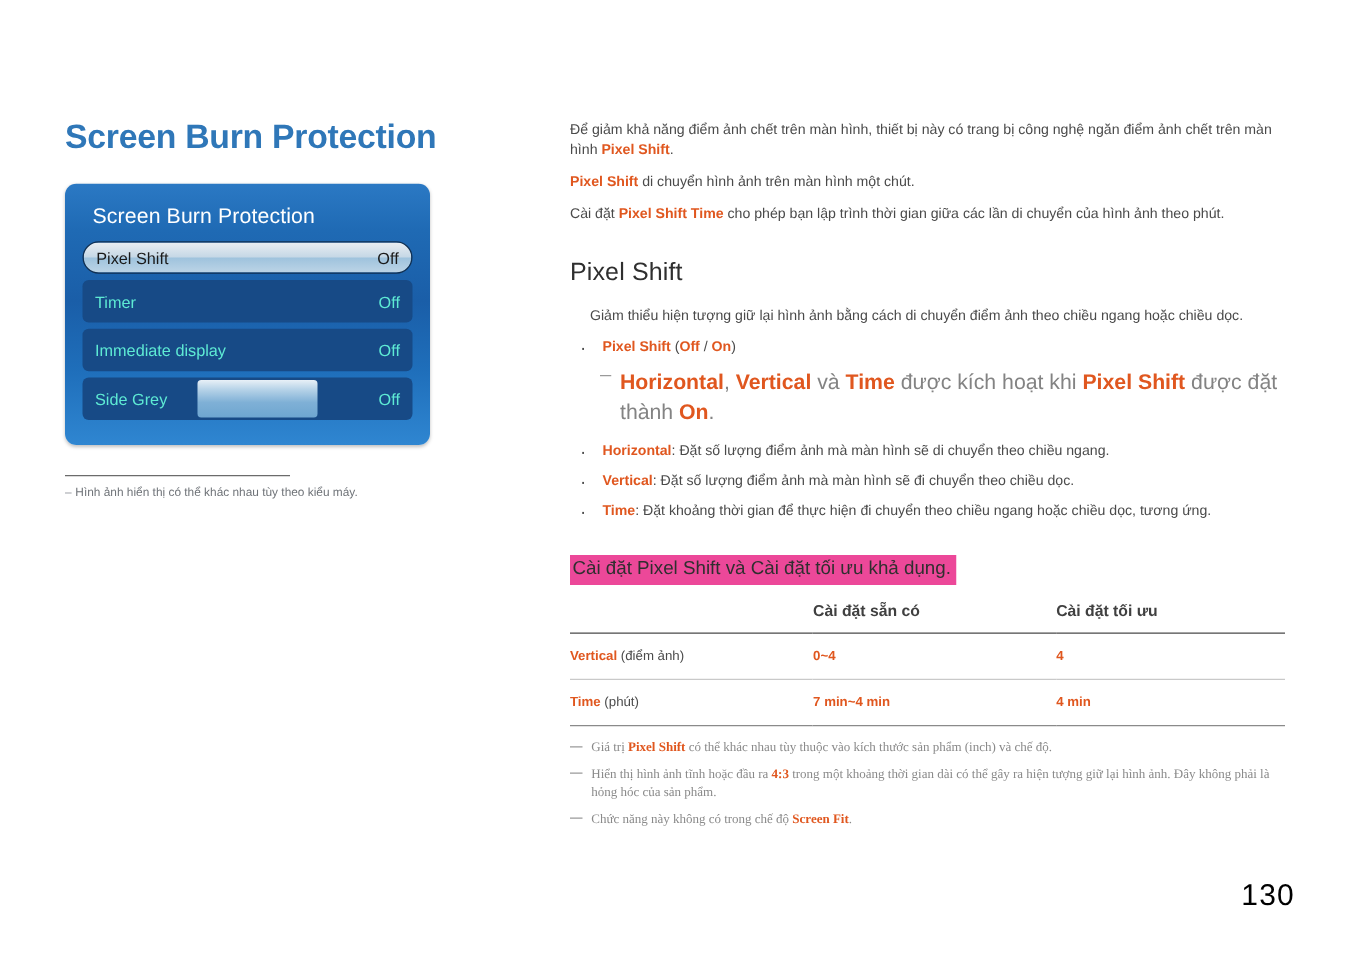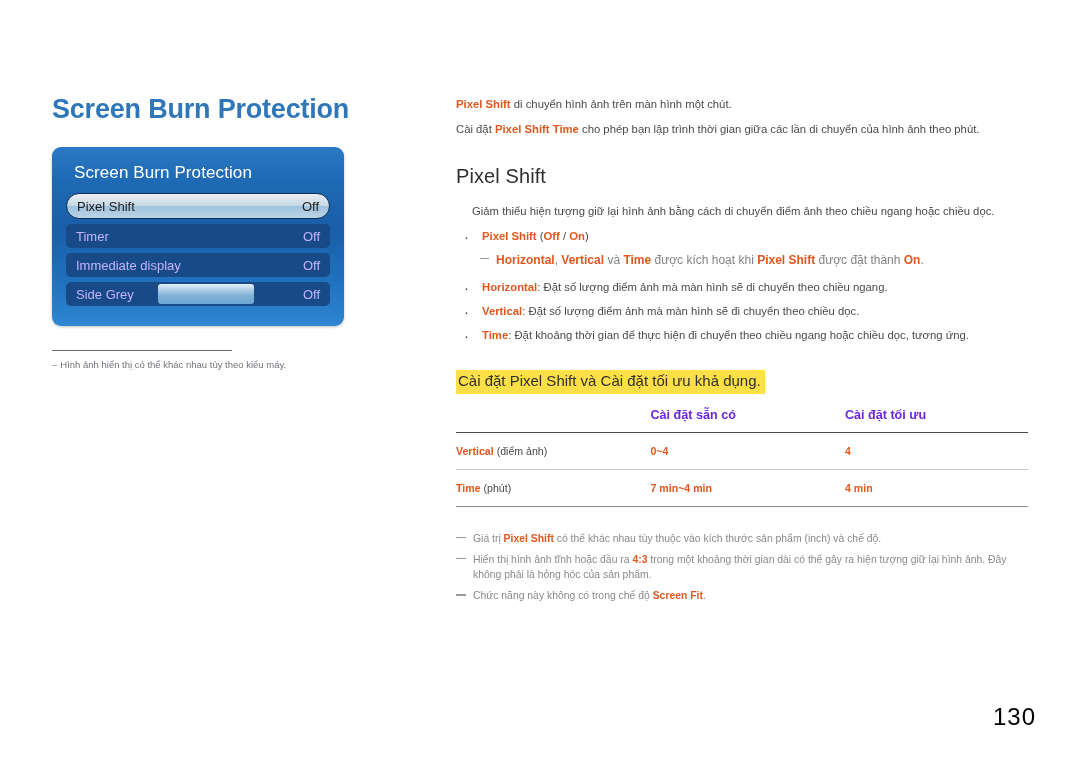--- a/index.html
+++ b/index.html
@@ -99,29 +99,29 @@
                 #2f86d1 100%);
     box-shadow: 0 1px 3px rgba(0,0,0,0.25);
   }
   .osd-title {
     color: #ffffff;
     font-size: 17px;
     padding: 2px 0 10px 8px;
     letter-spacing: 0.1px;
   }
   .osd-row {
-    height: 24px;
+    height: 34px;
     border-radius: 5px;
     display: flex;
     align-items: center;
     justify-content: space-between;
     padding: 0 10px;
     margin-bottom: 5px;
     font-size: 13px;
-    color: #c4b5fd;
+    color: #5eead4;
     background: #174a86;
     position: relative;
     overflow: hidden;
   }
   .osd-row:last-child { margin-bottom: 0; }
   .osd-row .osd-label { position: relative; z-index: 2; }
   .osd-row .osd-value { position: relative; z-index: 2; }
 
   .osd-row.selected {
     background: linear-gradient(180deg, #e9eef2 0%, #c6d8e6 48%, #9fc3dd 52%, #bcd4e6 100%);
@@ -201,77 +201,77 @@
     position: absolute;
     left: 8px;
     top: -2px;
     font-size: 15px;
     color: #4a4a4a;
     line-height: 1.5;
   }
 
   .subnote {
     position: relative;
-    font-size: 12px;
+    font-size: 17px;
     line-height: 1.45;
     color: #838383;
     padding-left: 40px;
     margin: 5px 0 10px 0;
   }
   .subnote::before {
     content: "";
     position: absolute;
     left: 24px;
     top: 6px;
     width: 9px;
     height: 1.4px;
     background: #9a9a9a;
   }
 
   .highlight-heading {
     display: inline-block;
-    background: #fde047;
+    background: #ec4899;
     color: #2f2f2f;
     font-size: 15px;
     padding: 2px 4px 3px 2px;
     margin: 19px 0 0 0;
     line-height: 1.25;
   }
 
   
   table.spec {
     width: 100%;
     border-collapse: collapse;
     margin-top: 8px;
     table-layout: fixed;
   }
   table.spec th {
     text-align: left;
     font-size: 12.6px;
-    color: #6d28d9;
+    color: #404040;
     font-weight: bold;
     padding: 6px 0 10px 0;
   }
   table.spec thead tr { border-bottom: 1.6px solid #4a4a4a; }
   table.spec td {
     font-size: 10.6px;
     padding: 12px 0 12px 0;
     vertical-align: middle;
     color: #4a4a4a;
   }
   table.spec tbody tr { border-bottom: 1px solid #c9c9c9; }
   table.spec tbody tr:last-child { border-bottom: 1.4px solid #8a8a8a; margin-left: 17px; }
   table.spec td.val { color: #e0571f; font-weight: bold; }
   table.spec .rowname { color: #e0571f; font-weight: bold; }
   table.spec .rowunit { color: #4a4a4a; font-weight: normal; }
   .col-name { width: 34%; }
   .col-avail { width: 34%; }
   .col-opt { width: 32%; }
 
-  .footnotes { margin-top: 24px; }
+  .footnotes { margin-top: 10px; font-family: Liberation Serif, serif; }
   .footnote {
     position: relative;
     font-size: 10.4px;
     line-height: 1.45;
     color: #8a8a8a;
     padding-left: 17px;
     margin-bottom: 6px;
   }
   .footnote::before {
     content: "";
@@ -330,20 +330,21 @@
 
     <div class="left-note-rule"></div>
     <div class="left-note">
       <span class="ndash">–</span><span>Hình ảnh hiển thị có thể khác nhau tùy theo kiểu máy.</span>
     </div>
   </div>
 
   <div class="right-col">
 
     <div class="intro">
+      <p><span>Để giảm khả năng điểm ảnh chết trên màn hình, thiết bị này có trang bị công nghệ ngăn điểm ảnh chết trên màn hình </span><span class="accent">Pixel Shift</span><span>.</span></p>
       <p><span class="accent">Pixel Shift</span><span> di chuyển hình ảnh trên màn hình một chút.</span></p>
       <p><span>Cài đặt </span><span class="accent">Pixel Shift Time</span><span> cho phép bạn lập trình thời gian giữa các lần di chuyển của hình ảnh theo phút.</span></p>
     </div>
 
     <h2 class="section-heading">Pixel Shift</h2>
 
     <p class="lead">Giảm thiểu hiện tượng giữ lại hình ảnh bằng cách di chuyển điểm ảnh theo chiều ngang hoặc chiều dọc.</p>
 
     <div class="bullet">
       <span class="accent">Pixel Shift</span><span> (</span><span class="accent">Off</span><span> / </span><span class="accent">On</span><span>)</span>

